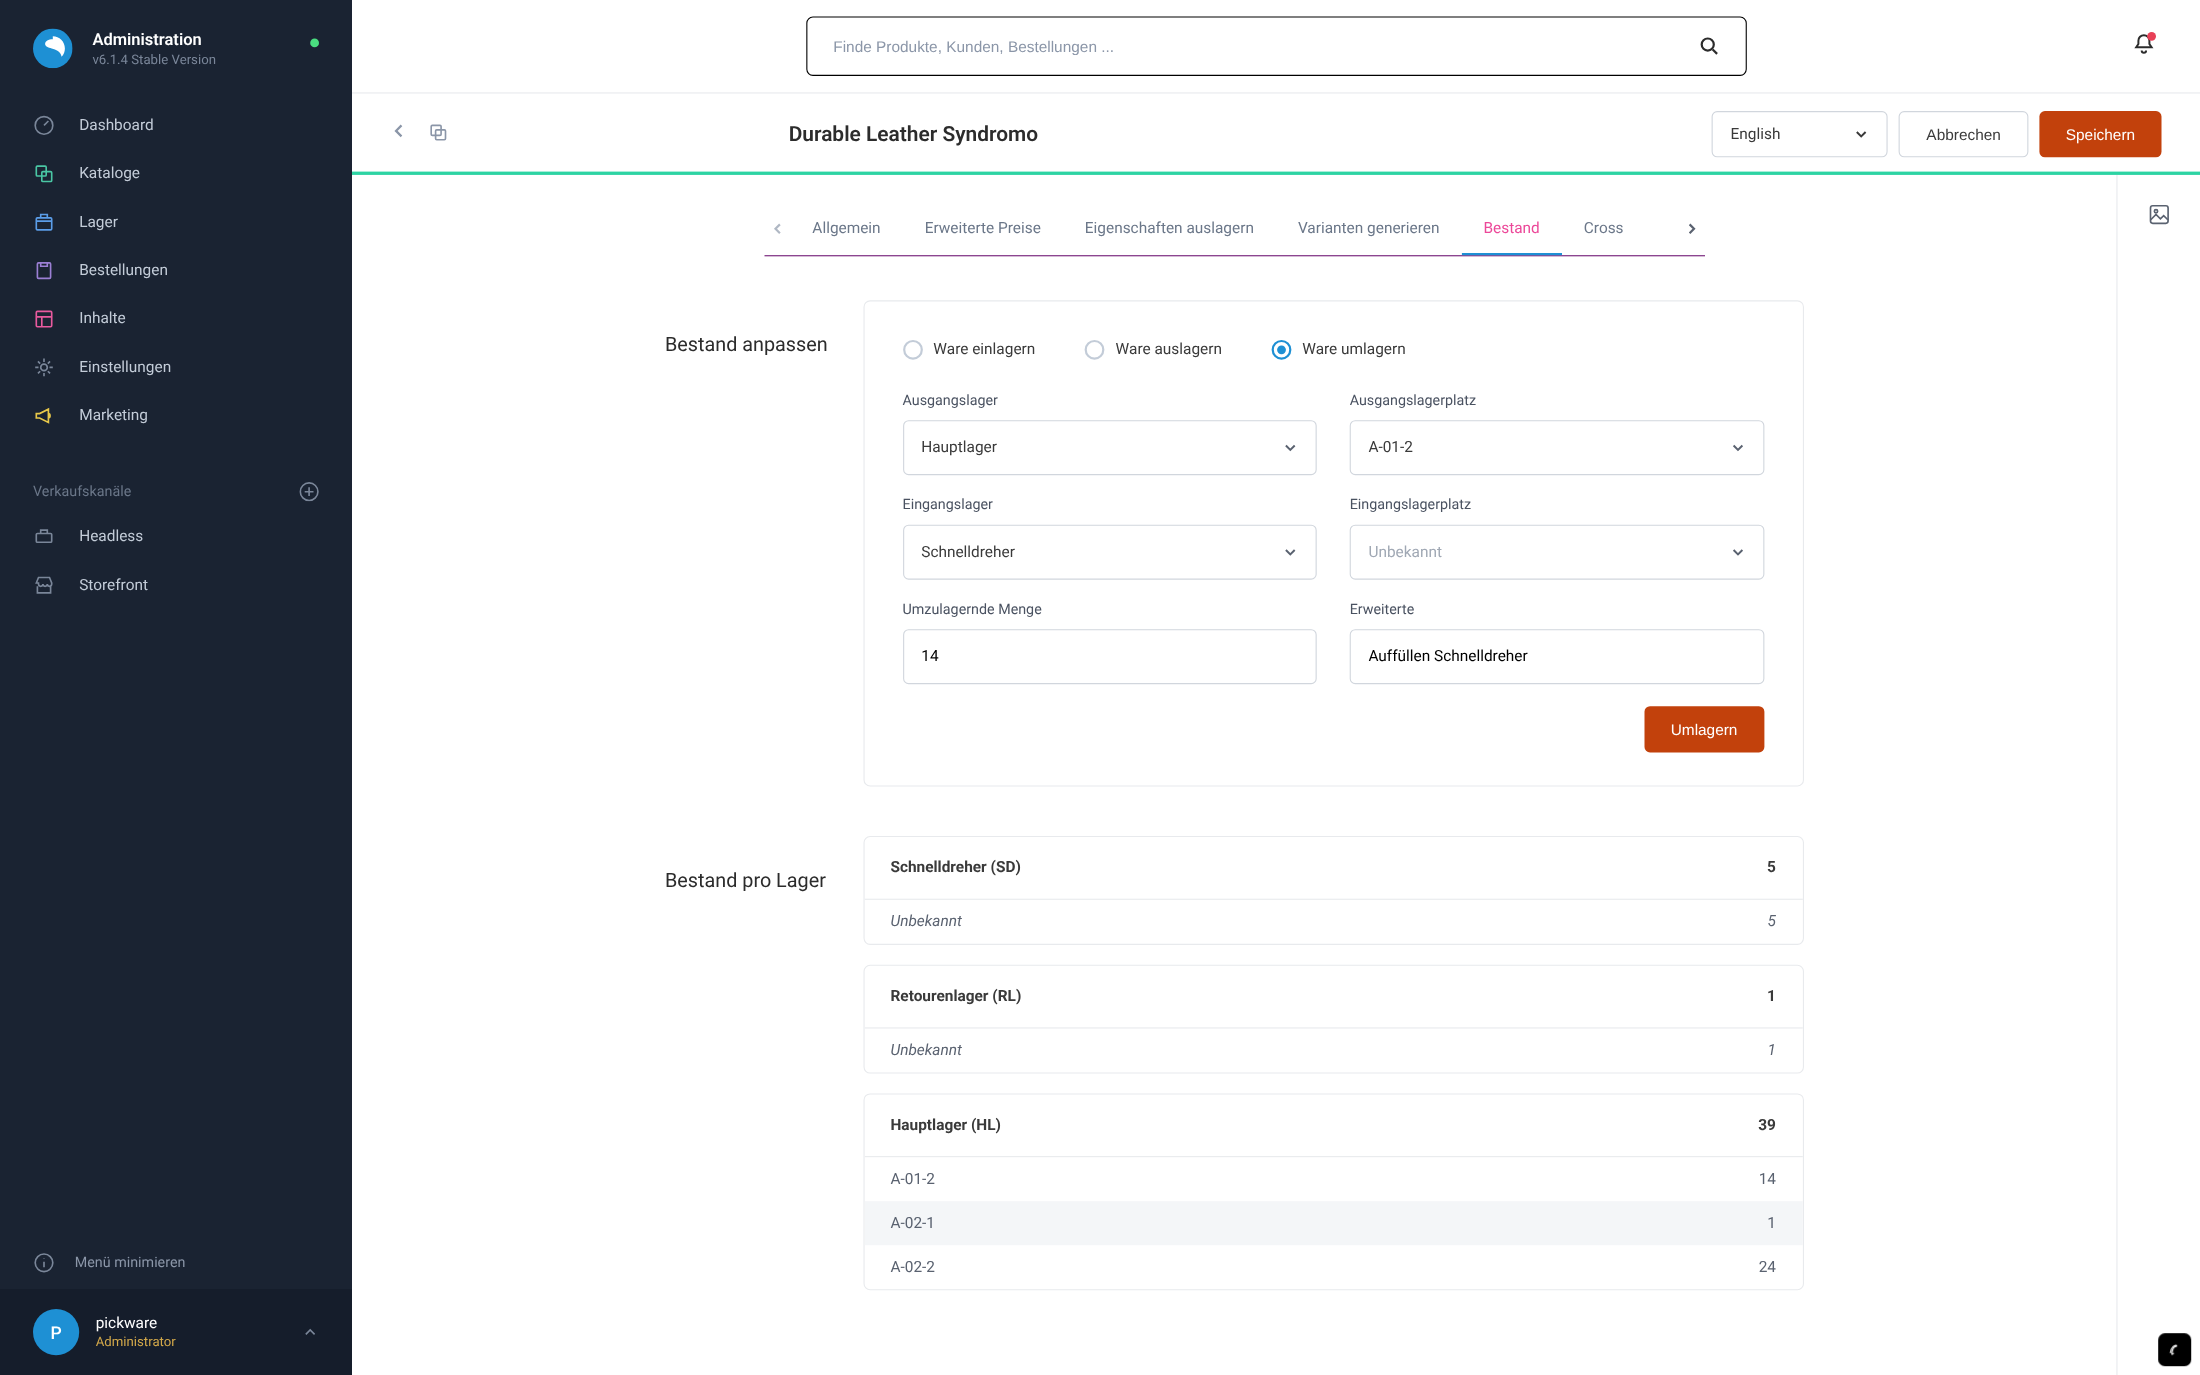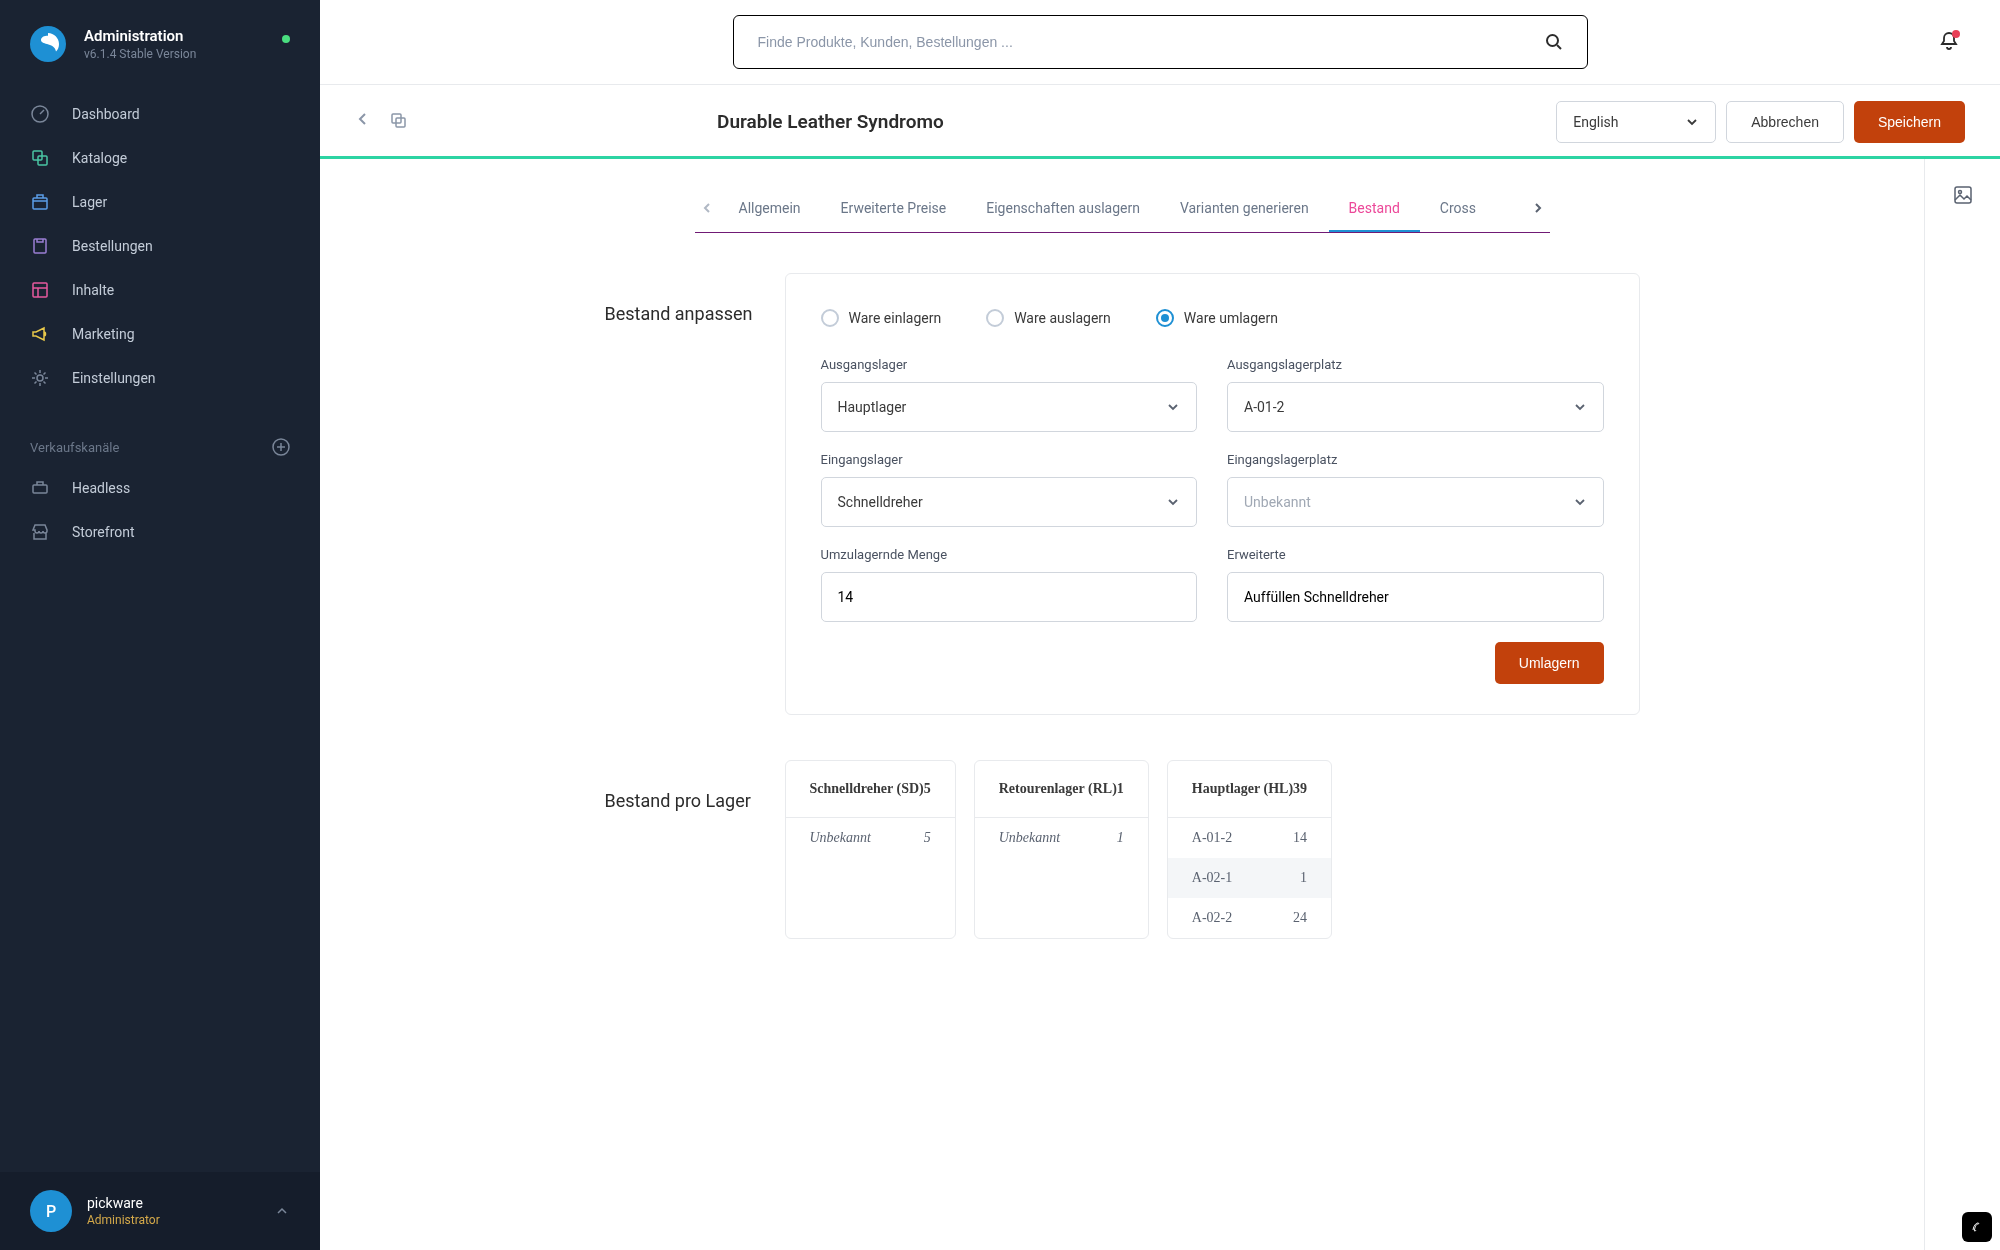--- a/index.html
+++ b/index.html
@@ -83,21 +83,21 @@
   .select-box, .text-input { width: 100%; height: 50px; border: 1px solid #d1d6dd; border-radius: 5px; padding: 0 16px; display: flex; align-items: center; justify-content: space-between; font-size: 14px; }
   .select-box { cursor: pointer; }
   .text-input { outline: none; font-family: inherit; }
   .placeholder-text { color: #a0a8b4; }
   .chevron-svg { width: 14px; height: 14px; }
 
   .btn-row-right { display: flex; justify-content: flex-end; margin-top: 20px; }
 
   .stock-section { display: flex; justify-content: center; margin-top: 45px; }
   .stock-inner { width: 1035px; display: flex; }
-  .stock-cards { flex: 1; display: flex; flex-direction: row; gap: 18px; font-family: Liberation Serif, serif; }
+  .stock-cards { flex: 1; display: flex; flex-direction: column; gap: 18px; }
   .stock-card { border: 1px solid #e8eaed; border-radius: 6px; overflow: hidden; }
   .stock-head { display: flex; justify-content: space-between; padding: 20px 24px; font-weight: 700; border-bottom: 1px solid #e8eaed; }
   .stock-row { display: flex; justify-content: space-between; padding: 12px 24px; font-size: 14px; color: #5a6270; }
   .stock-row.unknown { font-style: italic; }
   .stock-row.striped { background: #f4f6f8; }
 
   .debug-badge { position: fixed; right: 8px; bottom: 8px; width: 30px; height: 30px; border-radius: 6px; background: #000; display: flex; align-items: center; justify-content: center; }
 </style>
 </head>
 <body>
@@ -158,34 +158,34 @@
       <span class="nav-icon">
           <svg viewBox="0 0 20 20" stroke="#e85a9e" fill="none" stroke-width="1.5">
             <rect x="3" y="3" width="14" height="14" rx="1"></rect>
             <path d="M3 8h14M8 8v9"></path>
           </svg>
         </span>
       <span>Inhalte</span>
     </div>
     <div class="nav-item">
       <span class="nav-icon">
-          <svg viewBox="0 0 20 20" stroke="#e8c84a" fill="none" stroke-width="1.5">
-            <path d="M3 8v4h3l8 4V4L6 8H3zM14 8c2 0 2 4 0 4"></path>
-          </svg>
-        </span>
-      <span>Marketing</span>
-    </div>
-    <div class="nav-item">
-      <span class="nav-icon">
           <svg viewBox="0 0 20 20" stroke="#7a8699" fill="none" stroke-width="1.5">
             <circle cx="10" cy="10" r="3"></circle>
             <path d="M10 2v3M10 15v3M2 10h3M15 10h3M4.5 4.5l2 2M13.5 13.5l2 2M4.5 15.5l2-2M13.5 6.5l2-2"></path>
           </svg>
         </span>
       <span>Einstellungen</span>
+    </div>
+    <div class="nav-item">
+      <span class="nav-icon">
+          <svg viewBox="0 0 20 20" stroke="#e8c84a" fill="none" stroke-width="1.5">
+            <path d="M3 8v4h3l8 4V4L6 8H3zM14 8c2 0 2 4 0 4"></path>
+          </svg>
+        </span>
+      <span>Marketing</span>
     </div>
   </nav>
 
   <div class="section-header">
     <span>Verkaufskanäle</span>
     <span class="plus-icon">
       <svg viewBox="0 0 18 18" stroke="#7a8699" fill="none" stroke-width="1.5">
           <circle cx="9" cy="9" r="8"></circle>
           <path d="M9 5v8M5 9h8"></path>
         </svg>
@@ -204,20 +204,29 @@
     <span class="nav-icon">
         <svg viewBox="0 0 20 20" stroke="#7a8699" fill="none" stroke-width="1.5">
           <path d="M3 8l2-5h10l2 5v1a2 2 0 01-4 0 2 2 0 01-4 0 2 2 0 01-4 0V8zM4 11v6h12v-6"></path>
         </svg>
       </span>
     <span>Storefront</span>
   </div>
 
   <div class="sidebar-spacer"></div>
 
+  <div class="minimize-row">
+    <span class="nav-icon">
+        <svg viewBox="0 0 20 20" stroke="#7a8699" fill="none" stroke-width="1.5">
+          <circle cx="10" cy="10" r="8"></circle>
+          <path d="M10 6v.5M10 9v5"></path>
+        </svg>
+      </span>
+    <span>Menü minimieren</span>
+  </div>
 
   <div class="user-row">
     <div class="avatar">P</div>
     <div class="user-info">
       <div class="user-name">pickware</div>
       <div class="user-role">Administrator</div>
     </div>
     <span class="chevron-up"><svg viewBox="0 0 16 16" stroke="#7a8699" fill="none" stroke-width="1.5">
           <path d="M4 10l4-4 4 4"></path>
         </svg></span>

